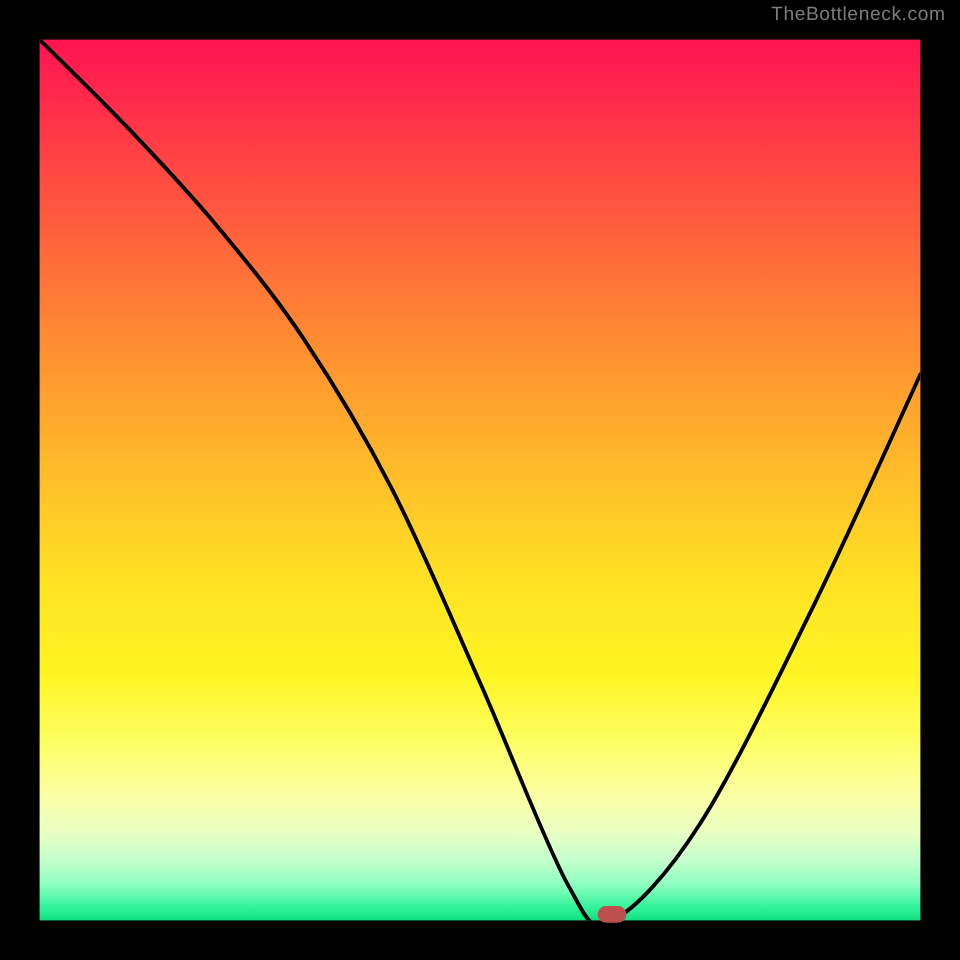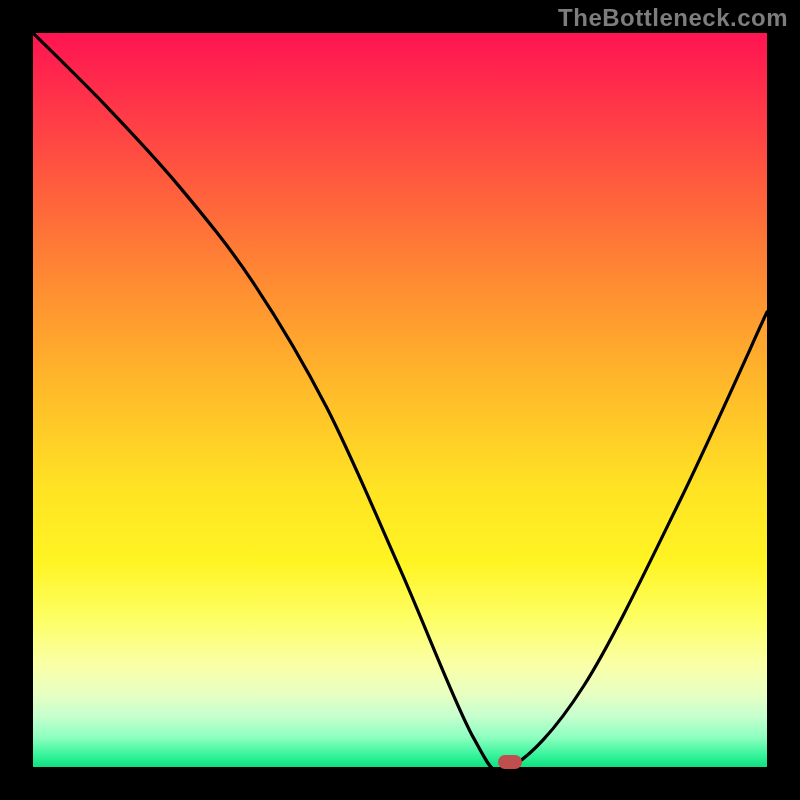--- a/index.html
+++ b/index.html
@@ -16,22 +16,22 @@
     top: 0;
     width: 800px;
     height: 800px;
     background: #000;
   }
   .watermark {
     position: absolute;
     top: 4px;
     right: 12px;
     font-family: Arial, sans-serif;
-    font-size: 24px;
-    font-weight: 700;
+    font-size: 16px;
+    font-weight: 400;
     color: #7d7d7d;
     letter-spacing: 0.5px;
   }
   .plot {
     position: absolute;
     left: 33px;
     top: 33px;
     width: 734px;
     height: 734px;
     background: linear-gradient(to bottom,

